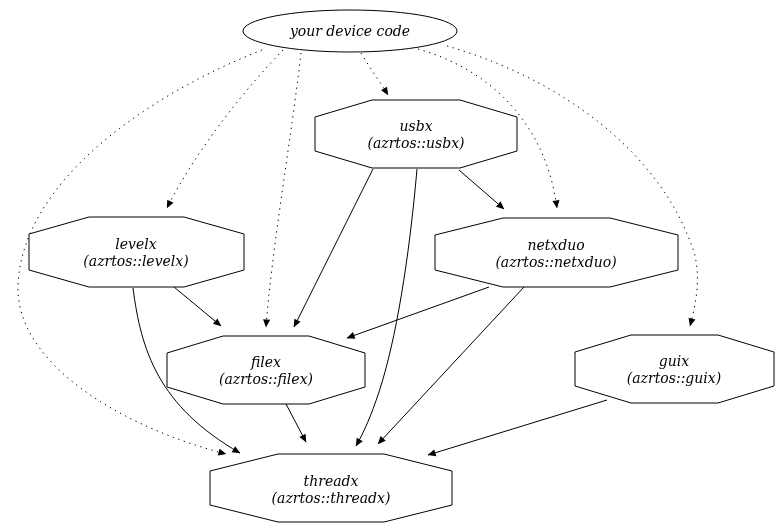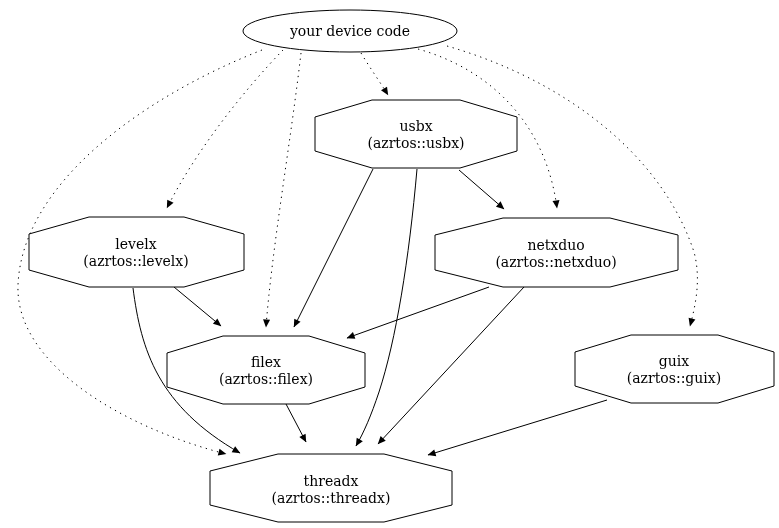--- a/index.html
+++ b/index.html
@@ -7,20 +7,21 @@
     padding: 0;
     background: #ffffff;
     font-family: "DejaVu Serif", "Liberation Serif", serif;
   }
   .canvas {
     position: relative;
     width: 779px;
     height: 528px;
     background: #ffffff;
     overflow: hidden;
+    font-style: italic;
   }
   svg { display: block; }
   .node-shape {
     fill: #ffffff;
     stroke: #000000;
     stroke-width: 1;
   }
   .node-label {
     font-family: "DejaVu Serif", "Liberation Serif", serif;
     font-size: 14px;

